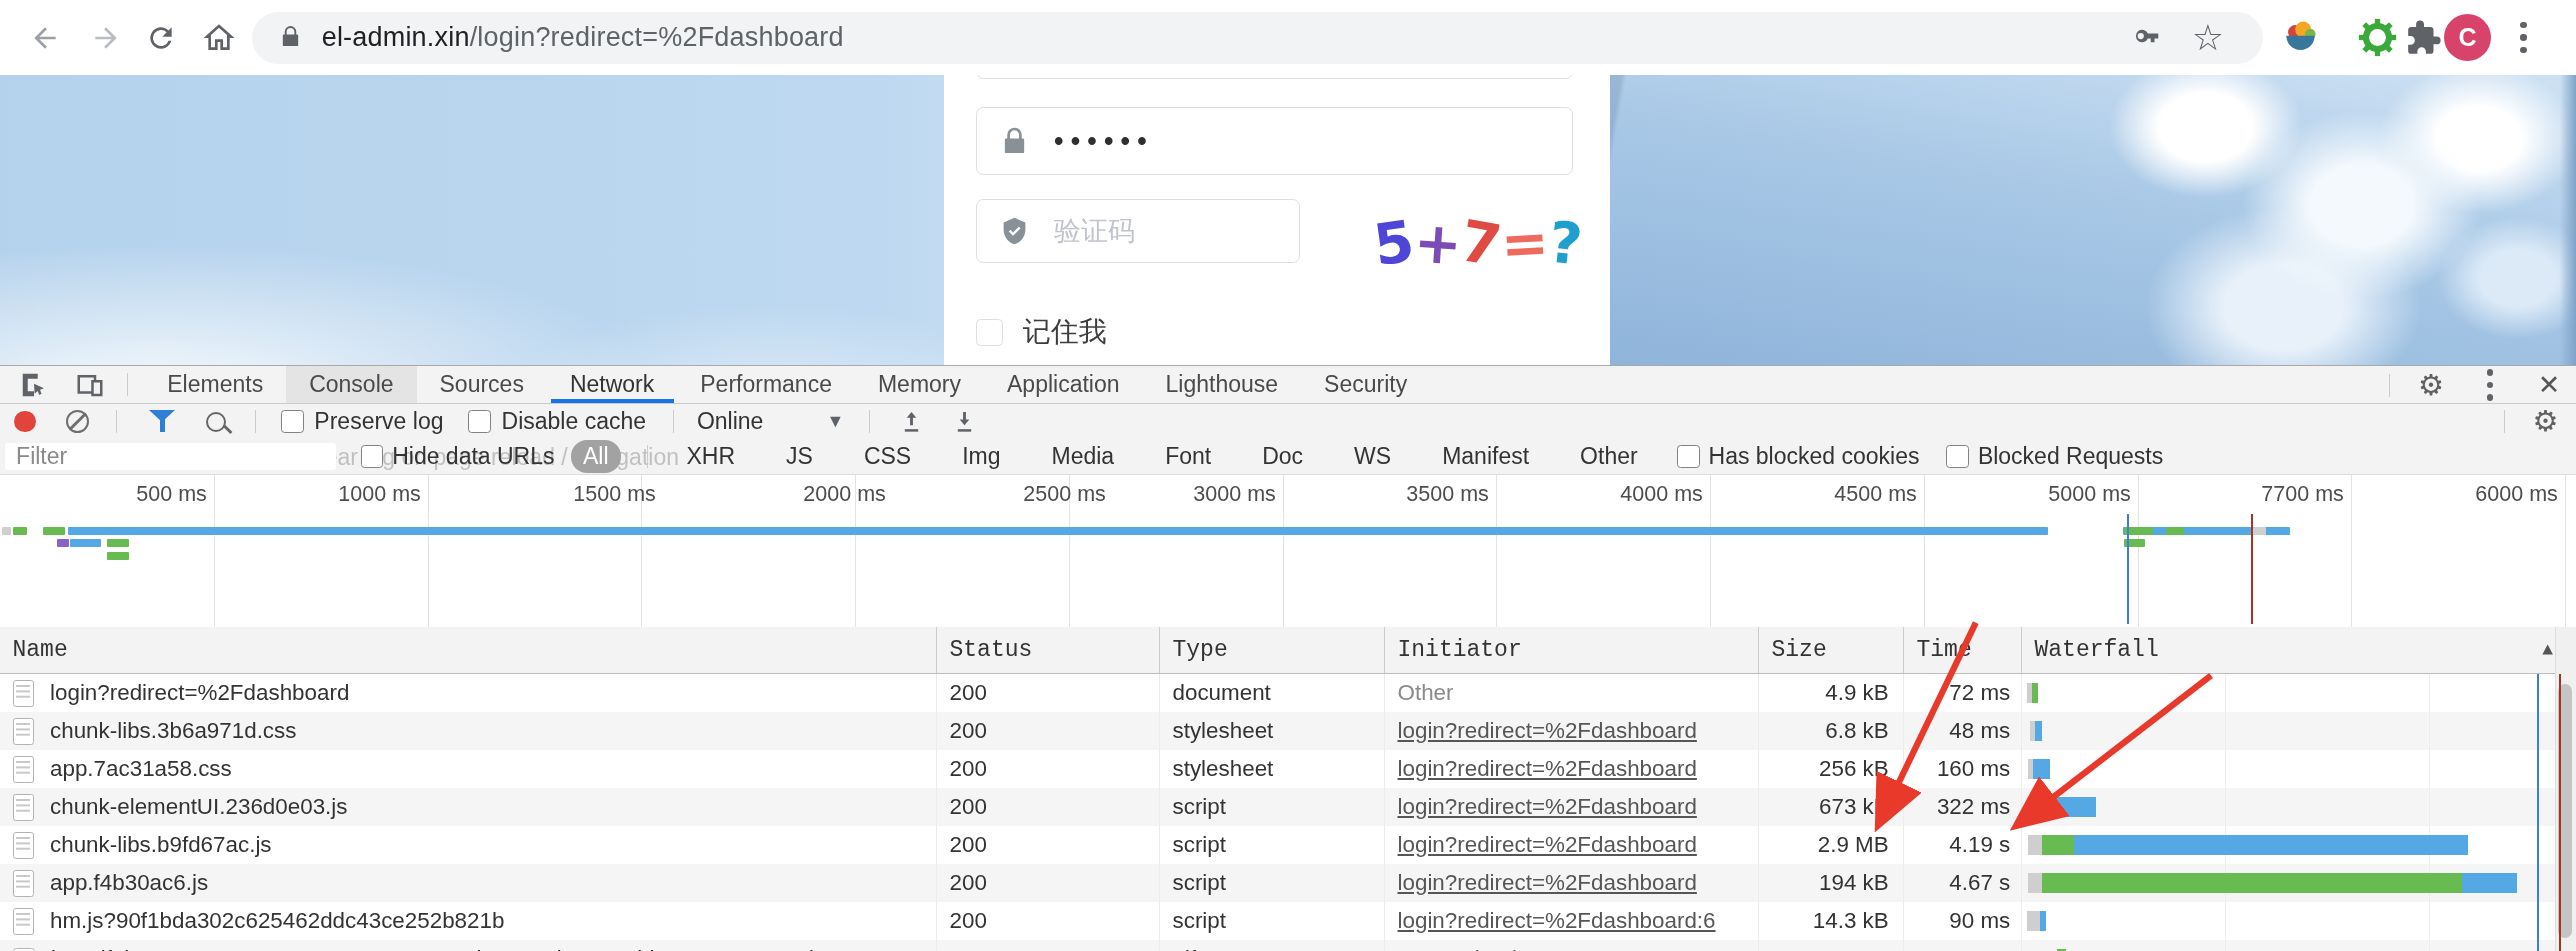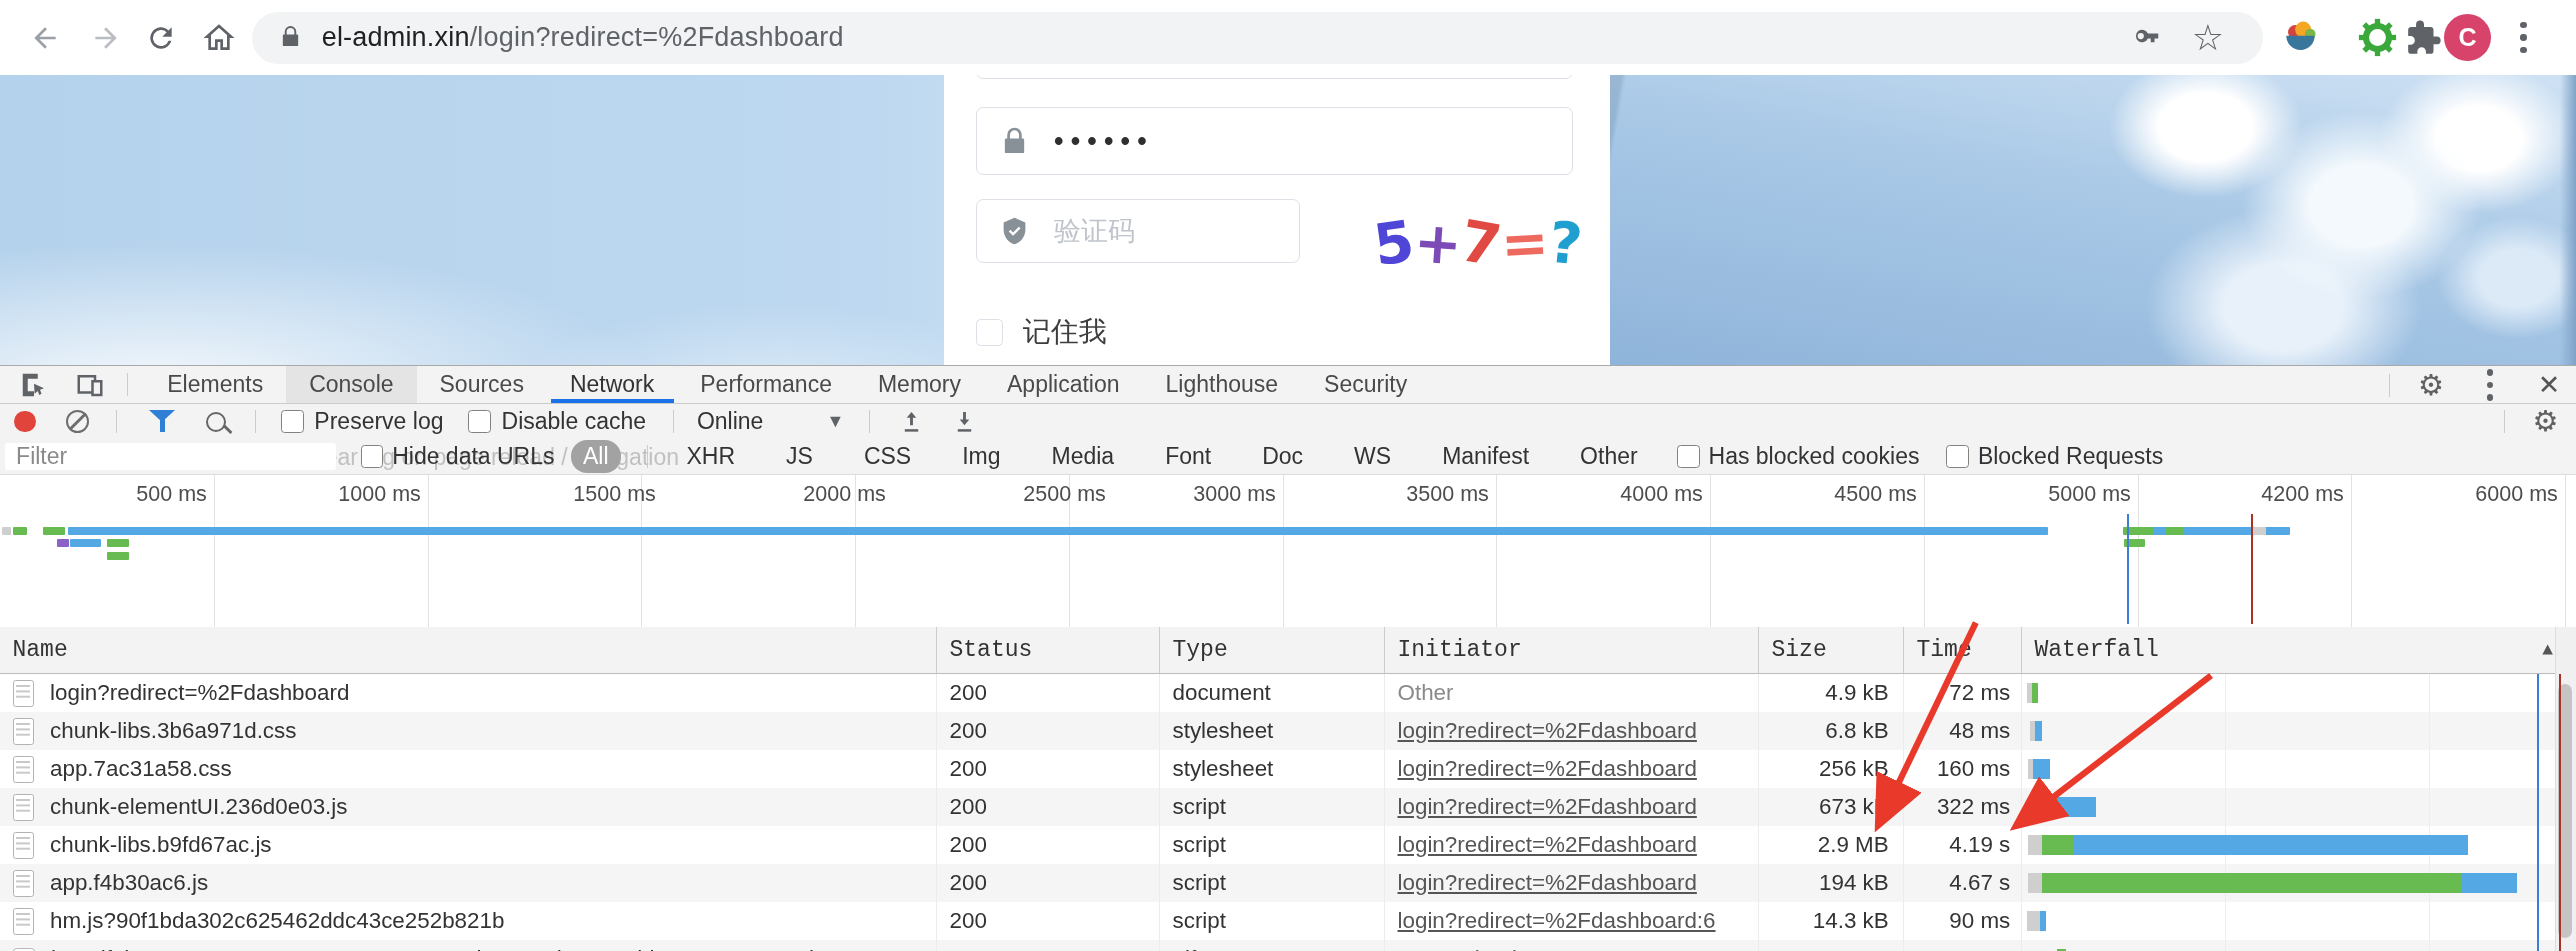--- a/index.html
+++ b/index.html
@@ -400,21 +400,21 @@
         <div class="tl-label" style="left: 1283px;">3000 ms</div>
         <div class="tl-grid" style="left: 1496px;"></div>
         <div class="tl-label" style="left: 1496px;">3500 ms</div>
         <div class="tl-grid" style="left: 1710px;"></div>
         <div class="tl-label" style="left: 1710px;">4000 ms</div>
         <div class="tl-grid" style="left: 1924px;"></div>
         <div class="tl-label" style="left: 1924px;">4500 ms</div>
         <div class="tl-grid" style="left: 2138px;"></div>
         <div class="tl-label" style="left: 2138px;">5000 ms</div>
         <div class="tl-grid" style="left: 2351px;"></div>
-        <div class="tl-label" style="left: 2351px;">4200 ms</div>
+        <div class="tl-label" style="left: 2351px;">7700 ms</div>
         <div class="tl-grid" style="left: 2565px;"></div>
         <div class="tl-label" style="left: 2565px;">6000 ms</div>
         <div class="tl-bar" style="left: 68px; width: 1980px; top: 52px; background: rgb(84, 168, 228);"></div>
         <div class="tl-bar" style="left: 2.1px; width: 8.6px; top: 52px; background: rgb(207, 207, 207);"></div>
         <div class="tl-bar" style="left: 13px; width: 13.7px; top: 52px; background: rgb(104, 187, 80);"></div>
         <div class="tl-bar" style="left: 43px; width: 22px; top: 52px; background: rgb(104, 187, 80);"></div>
         <div class="tl-bar" style="left: 2123px; width: 167px; top: 52px; background: rgb(84, 168, 228);"></div>
         <div class="tl-bar" style="left: 2124px; width: 29px; top: 52px; background: rgb(104, 187, 80);"></div>
         <div class="tl-bar" style="left: 2166px; width: 18.4px; top: 52px; background: rgb(104, 187, 80);"></div>
         <div class="tl-bar" style="left: 2253px; width: 13px; top: 52px; background: rgb(207, 207, 207);"></div>

